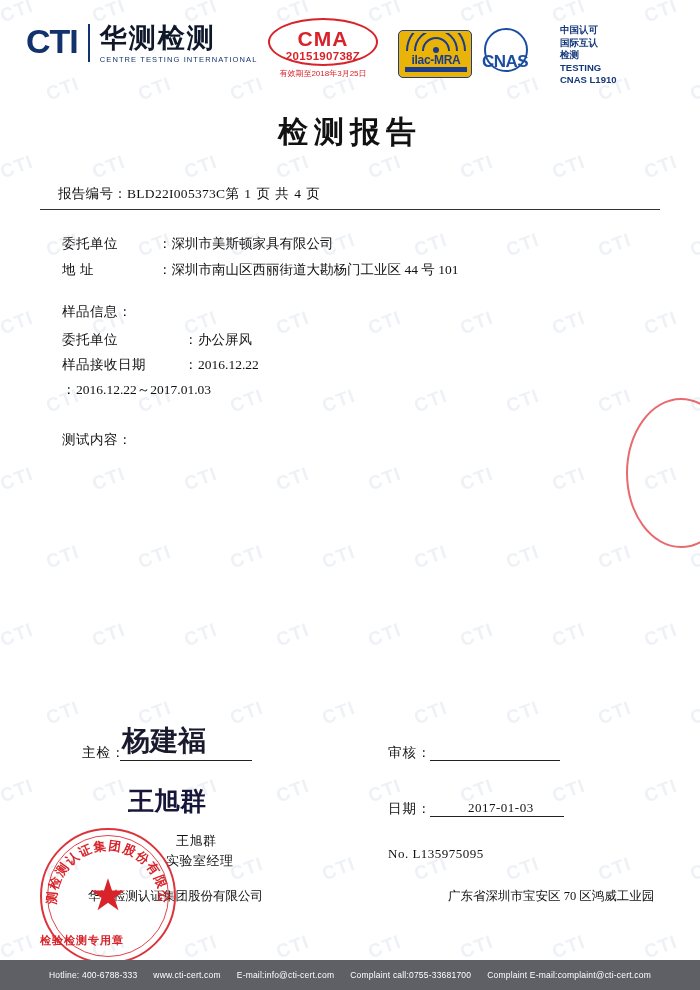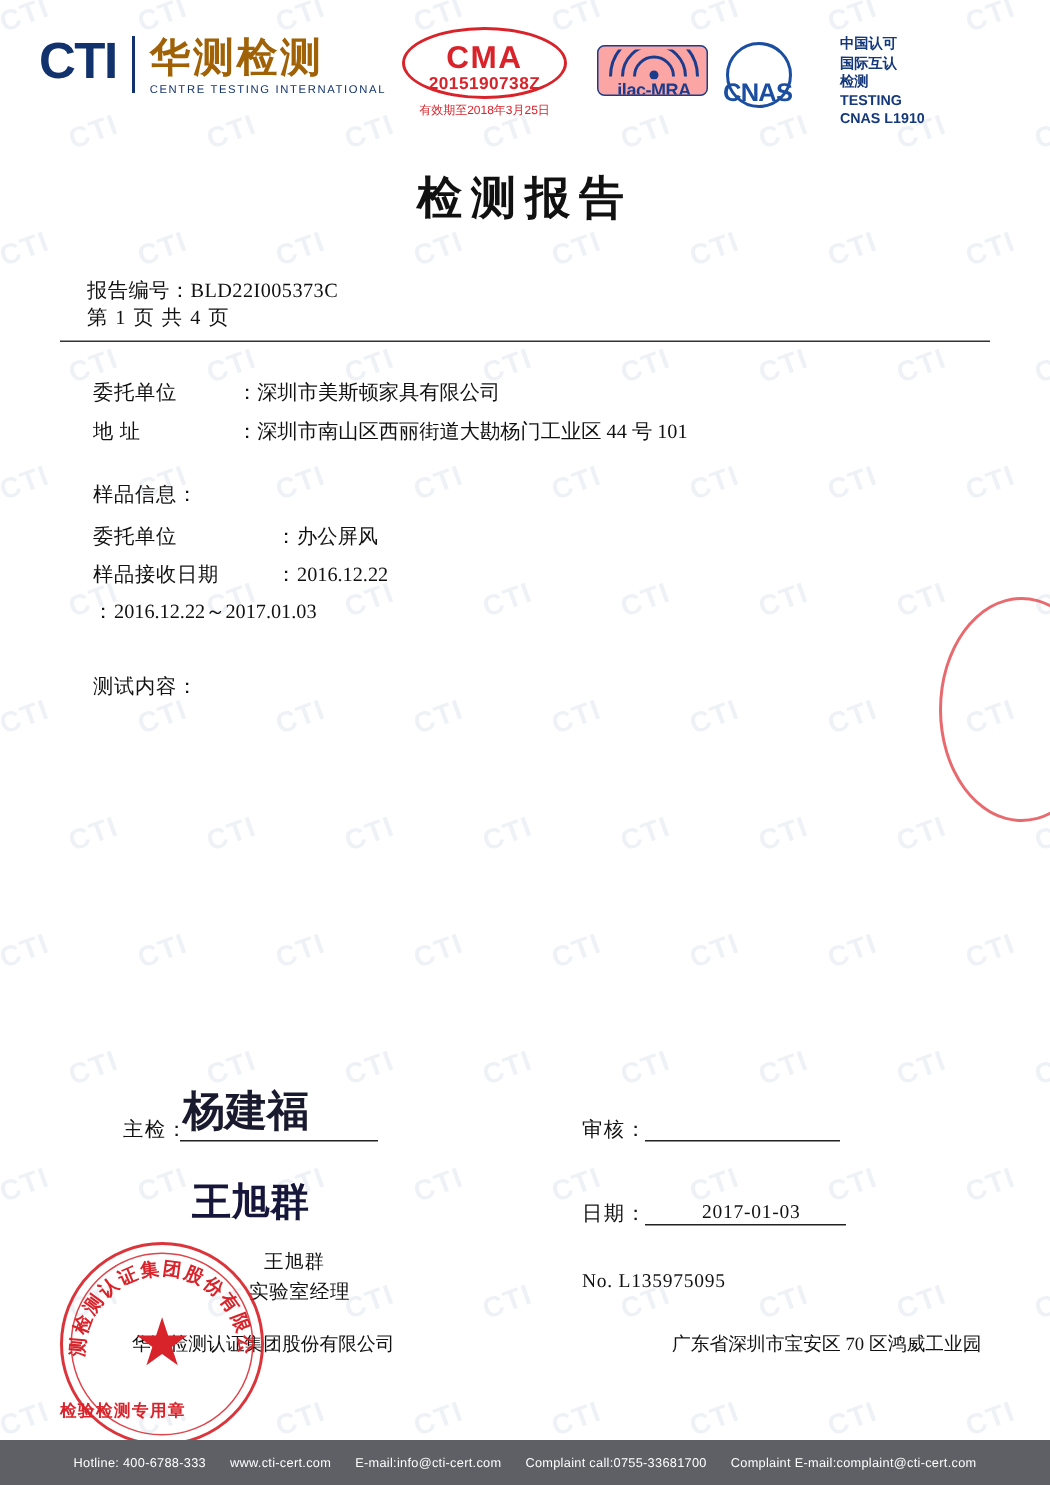--- a/index.html
+++ b/index.html
@@ -67,21 +67,21 @@
   .cti-divider {
     width: 2px;
     height: 38px;
     background: #12326e;
     margin: 0 10px;
   }
   .cti-cn {
     font-family: "Liberation Sans", sans-serif;
     font-weight: bold;
     font-size: 27px;
-    color: #a16207;
+    color: #0f172a;
     line-height: 28px;
     letter-spacing: 2px;
   }
   .cti-en {
     font-family: "Liberation Sans", sans-serif;
     font-size: 7.5px;
     color: #12326e;
     letter-spacing: 1.1px;
     margin-top: 3px;
   }
@@ -135,25 +135,25 @@
     color: #d8232a;
     white-space: nowrap;
   }
 
   
   .seal-ilac {
     position: absolute;
     left: 398px;
     top: 30px;
     width: 74px;
-    height: 34px;
+    height: 48px;
     border: 1.6px solid #1b3c8c;
     border-radius: 5px;
     box-sizing: border-box;
-    background: #fca5a5;
+    background: #eab308;
     overflow: hidden;
   }
   .seal-ilac .arcs {
     position: absolute;
     left: 0; top: 2px;
     width: 74px; height: 20px;
   }
   .seal-ilac .lab {
     position: absolute;
     left: 0; top: 22px;
@@ -227,21 +227,20 @@
   }
 
   
   .reportno-row {
     position: relative;
     z-index: 2;
     margin: 32px 58px 0 58px;
     display: flex;
     justify-content: flex-start;
     font-size: 13.5px;
-    flex-direction: column;
   }
   .reportno-row .left { letter-spacing: 0.3px; }
   .reportno-row .right { letter-spacing: 1px; }
 
   .hr-main {
     position: relative;
     z-index: 2;
     margin: 6px 40px 0 40px;
     border-top: 1.1px solid #333;
   }

